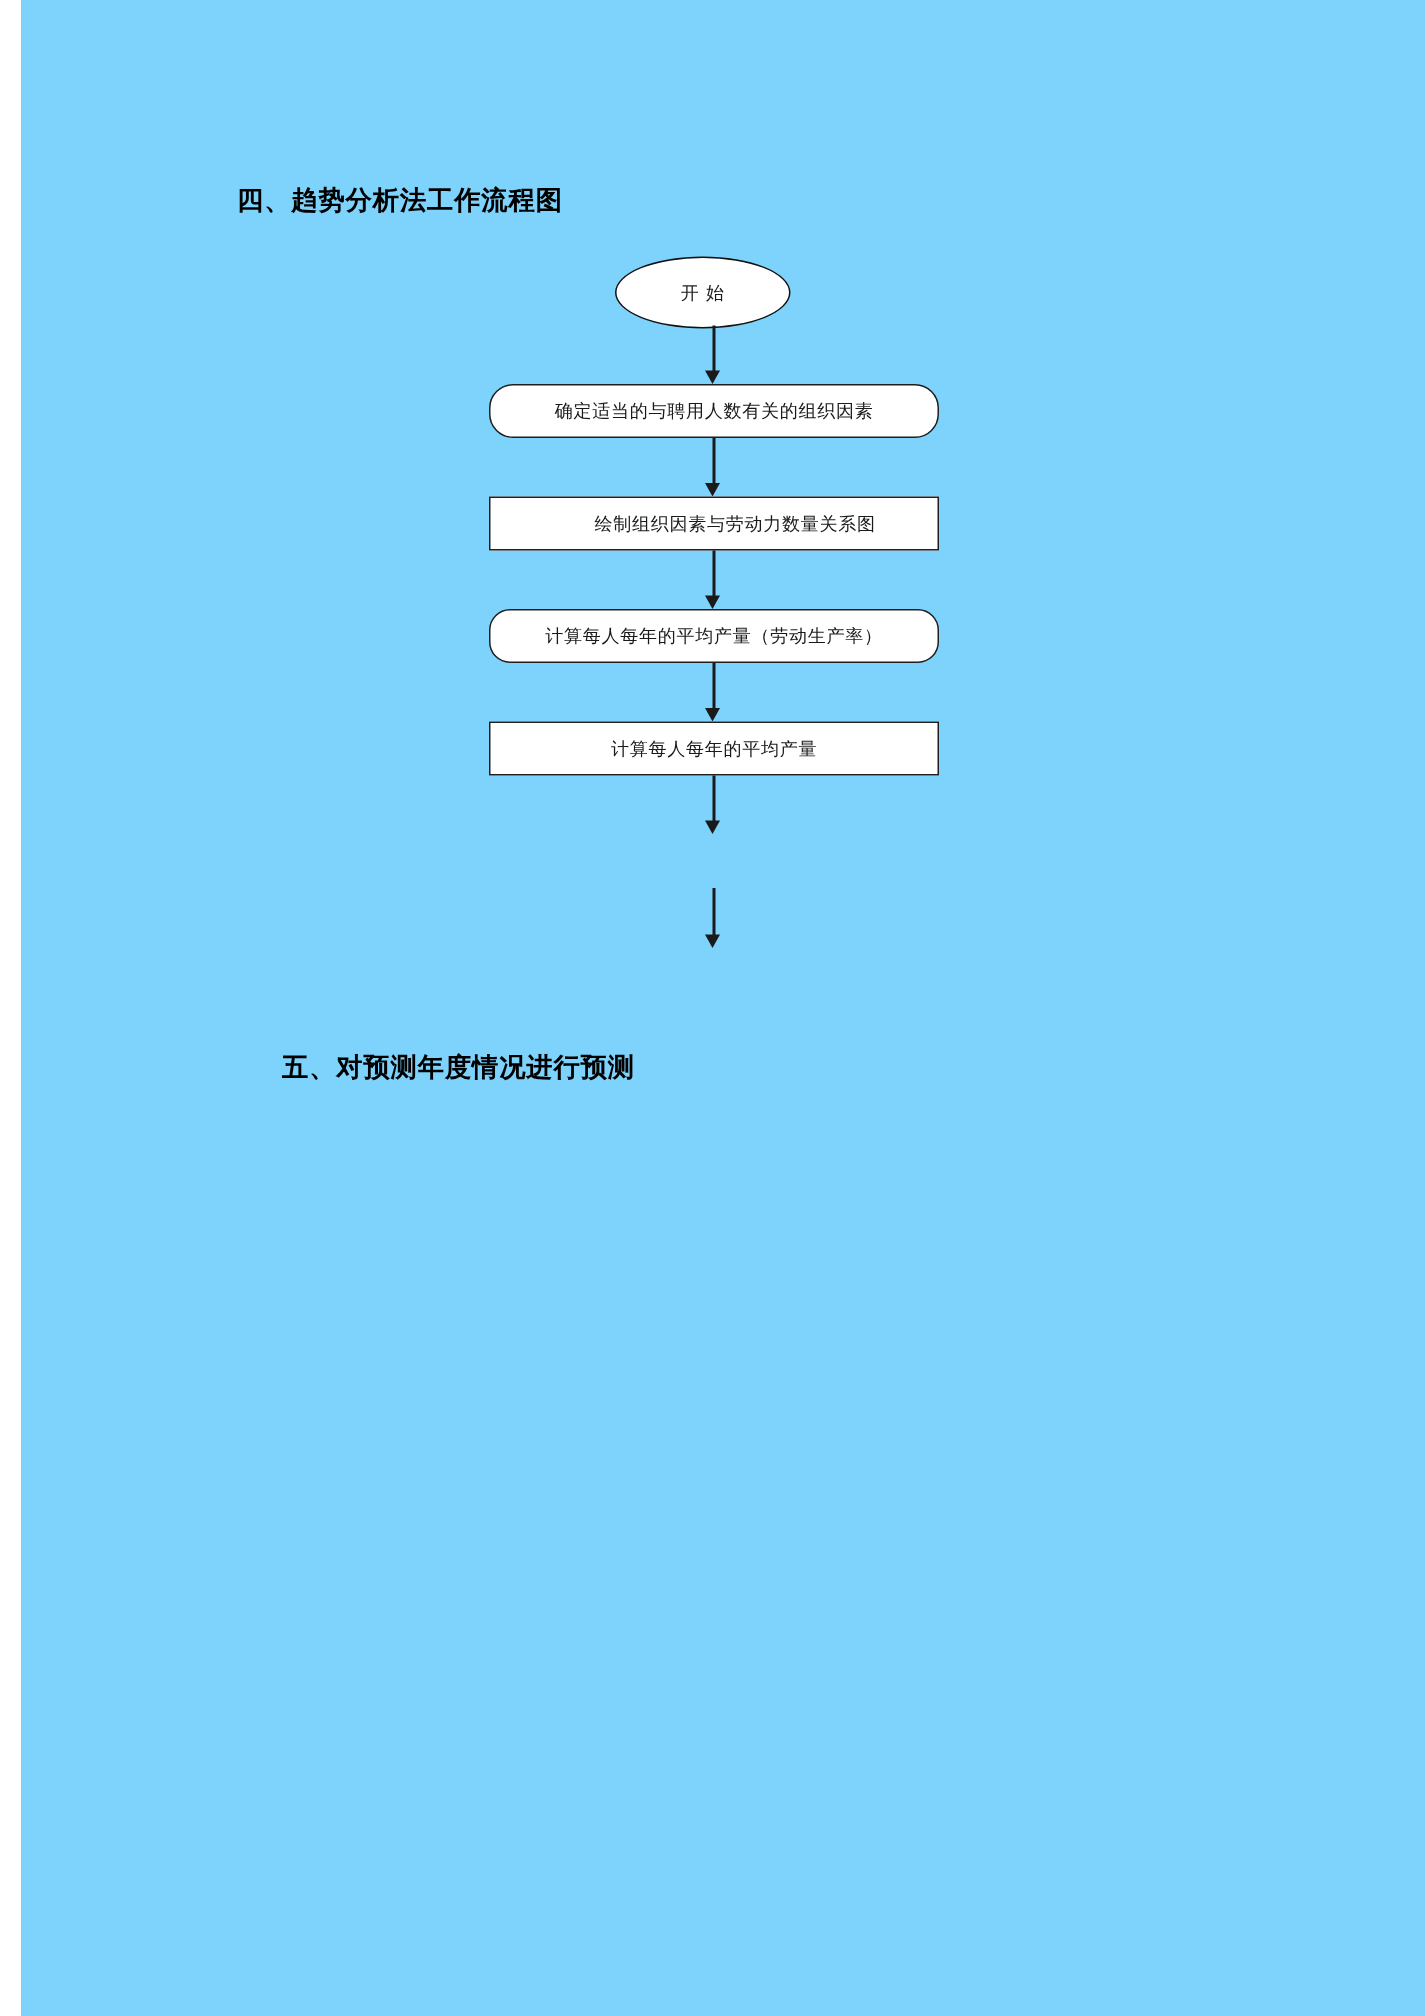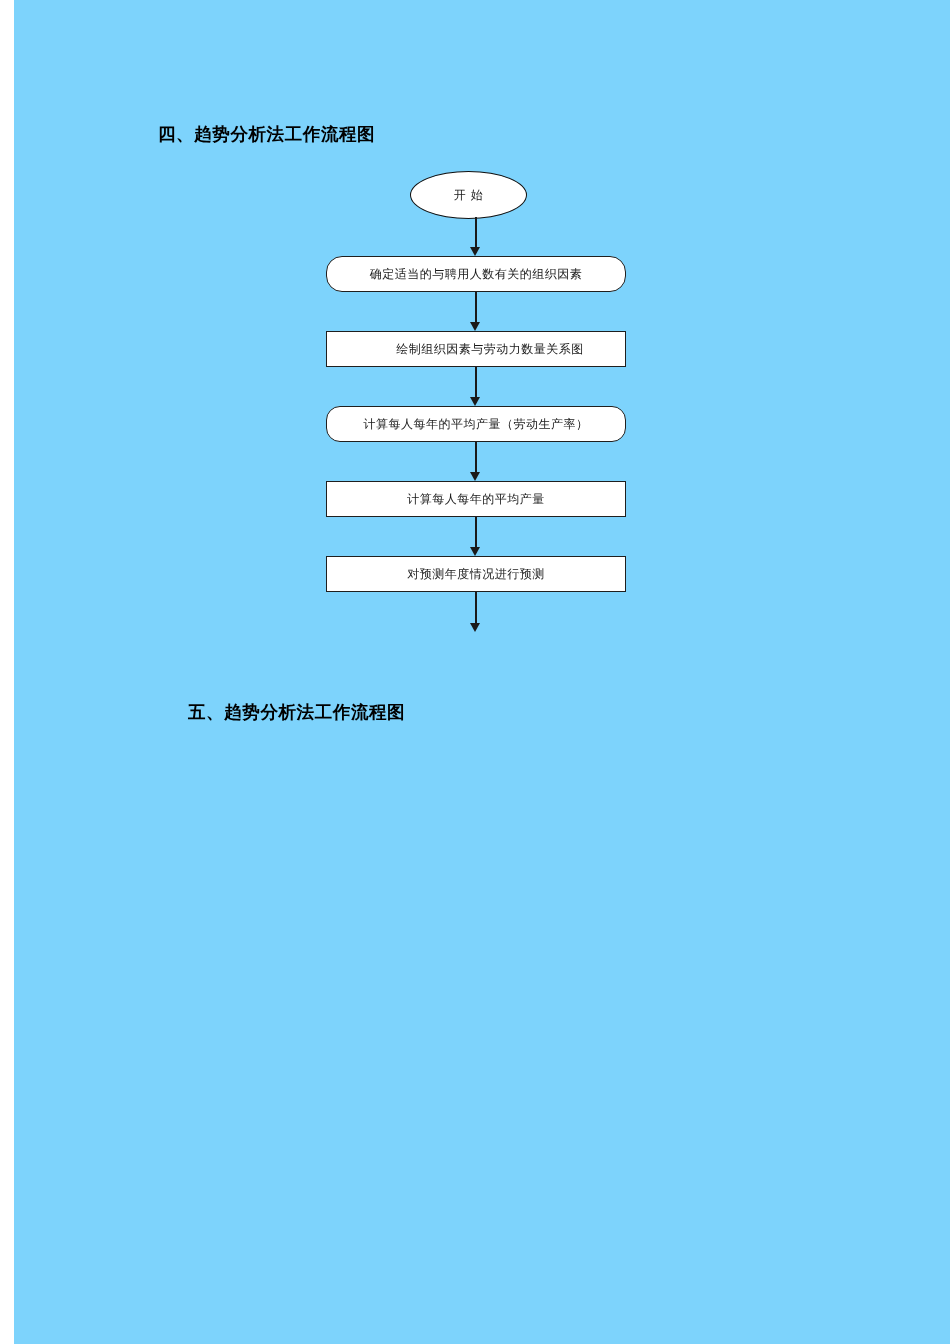--- a/index.html
+++ b/index.html
@@ -150,23 +150,22 @@
     <div class="node-text process" id="node-p3">计算每人每年的平均产量（劳动生产率）</div>
 
     <div class="connector" id="conn-4"></div>
     <div class="arrowhead" id="arrow-4"></div>
 
     <div class="node-text process" id="node-p4">计算每人每年的平均产量</div>
 
     <div class="connector" id="conn-5"></div>
     <div class="arrowhead" id="arrow-5"></div>
 
-    <div class="node-text process" id="node-p5">对预测年度情况进行预测</div>
 
     <div class="connector" id="conn-6"></div>
     <div class="arrowhead" id="arrow-6"></div>
 
 
   </div>
 
-  <div class="heading" id="heading-section-5">五、趋势分析法工作流程图</div>
+  <div class="heading" id="heading-section-5">五、对预测年度情况进行预测</div>
 
 </div>
 
 </body></html>

